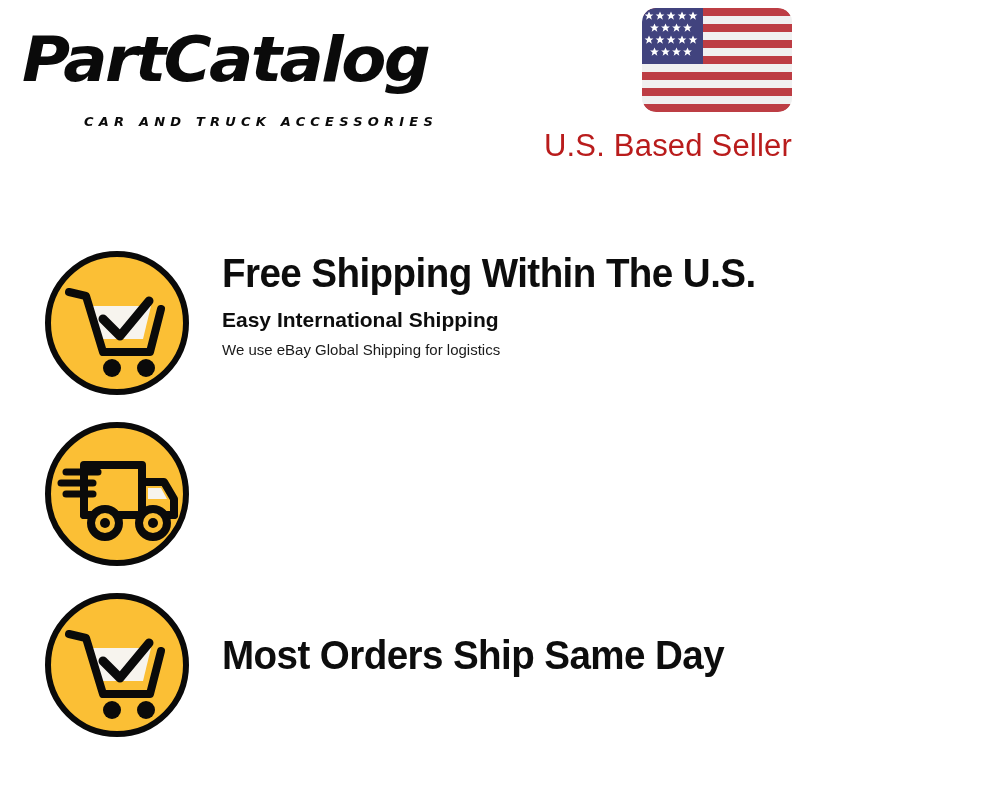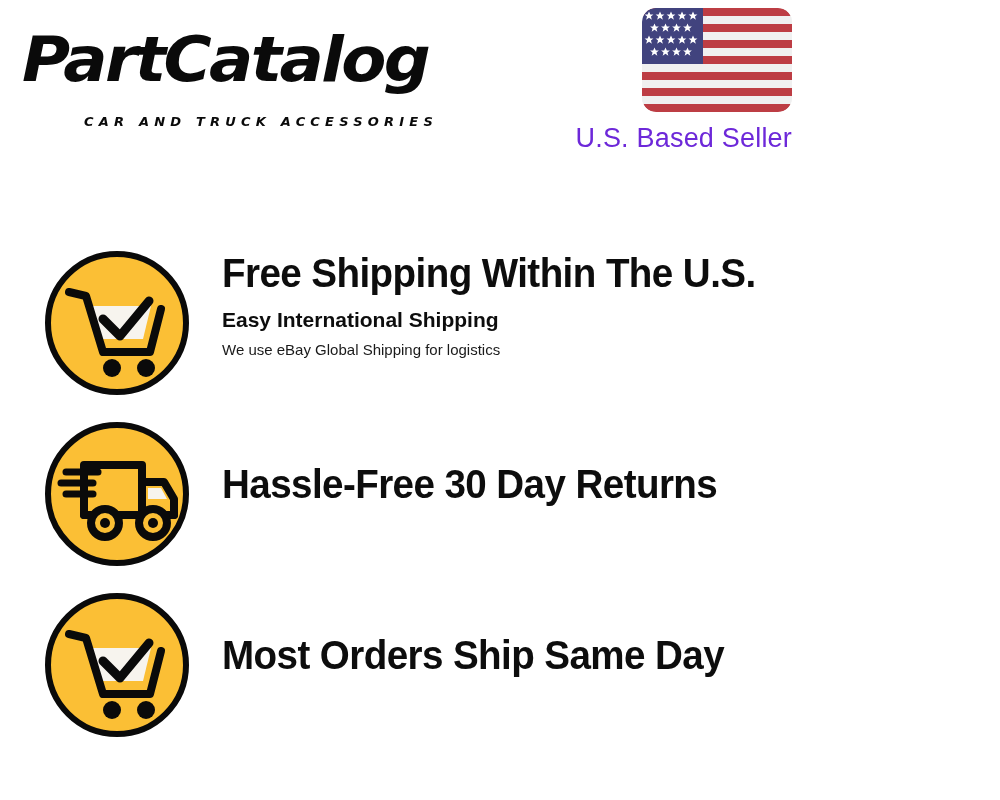--- a/index.html
+++ b/index.html
@@ -83,26 +83,26 @@
     height: 104px;
     border-radius: 14px;
     overflow: hidden;
     display: inline-block;
     position: relative;
     background: #f2f2f2;
   }
   .flag svg { display: block; width: 150px; height: 104px; }
 
   .seller-text {
-    margin-top: 4px;
-    font-family: "Liberation Sans", sans-serif;
-    font-size: 27px;
+    margin-top: 12px;
+    font-family: "Liberation Sans", sans-serif;
+    font-size: 31px;
     font-weight: normal;
     line-height: 36px;
-    color: #6d28d9;
+    color: #b91c1c;
     white-space: nowrap;
     letter-spacing: 0.2px;
   }
 
   
   .features {
     position: absolute;
     left: 0;
     top: 230px;
     width: 1000px;
@@ -284,23 +284,20 @@
           <path d="M105 68 L118 68 L124 79 L105 79 Z" fill="#f7f4ee"></path>
 
           <line x1="41" y1="95" x2="131" y2="95" stroke="#0a0a0a" stroke-width="8" stroke-linecap="round"></line>
 
           <circle cx="62" cy="103" r="14" fill="#fbbf35" stroke="#0a0a0a" stroke-width="8"></circle>
           <circle cx="62" cy="103" r="5" fill="#0a0a0a"></circle>
           <circle cx="110" cy="103" r="14" fill="#fbbf35" stroke="#0a0a0a" stroke-width="8"></circle>
           <circle cx="110" cy="103" r="5" fill="#0a0a0a"></circle>
         </svg>
       </div>
-      <div class="feature-text">
-        <div class="feature-title">Hassle-Free 30 Day Returns</div>
-      </div>
     </div>
 
     <div class="feature-row row-2">
       <div class="icon-badge">
         <svg viewBox="0 0 148 148" xmlns="http://www.w3.org/2000/svg" aria-hidden="true">
           <circle cx="74" cy="74" r="69" fill="#fbbf35" stroke="#0a0a0a" stroke-width="6"></circle>
           <path d="M48 57 L108 57 L100 90 L58 90 Z" fill="#f7f4ee"></path>
           <path d="M26 43 L43 47 L60 103 L107 103 L118 60" fill="none" stroke="#0a0a0a" stroke-width="8" stroke-linecap="round" stroke-linejoin="round"></path>
           <path d="M60 70 L77 87 L106 52" fill="none" stroke="#0a0a0a" stroke-width="9" stroke-linecap="round" stroke-linejoin="round"></path>
           <circle cx="69" cy="119" r="9" fill="#0a0a0a"></circle>

